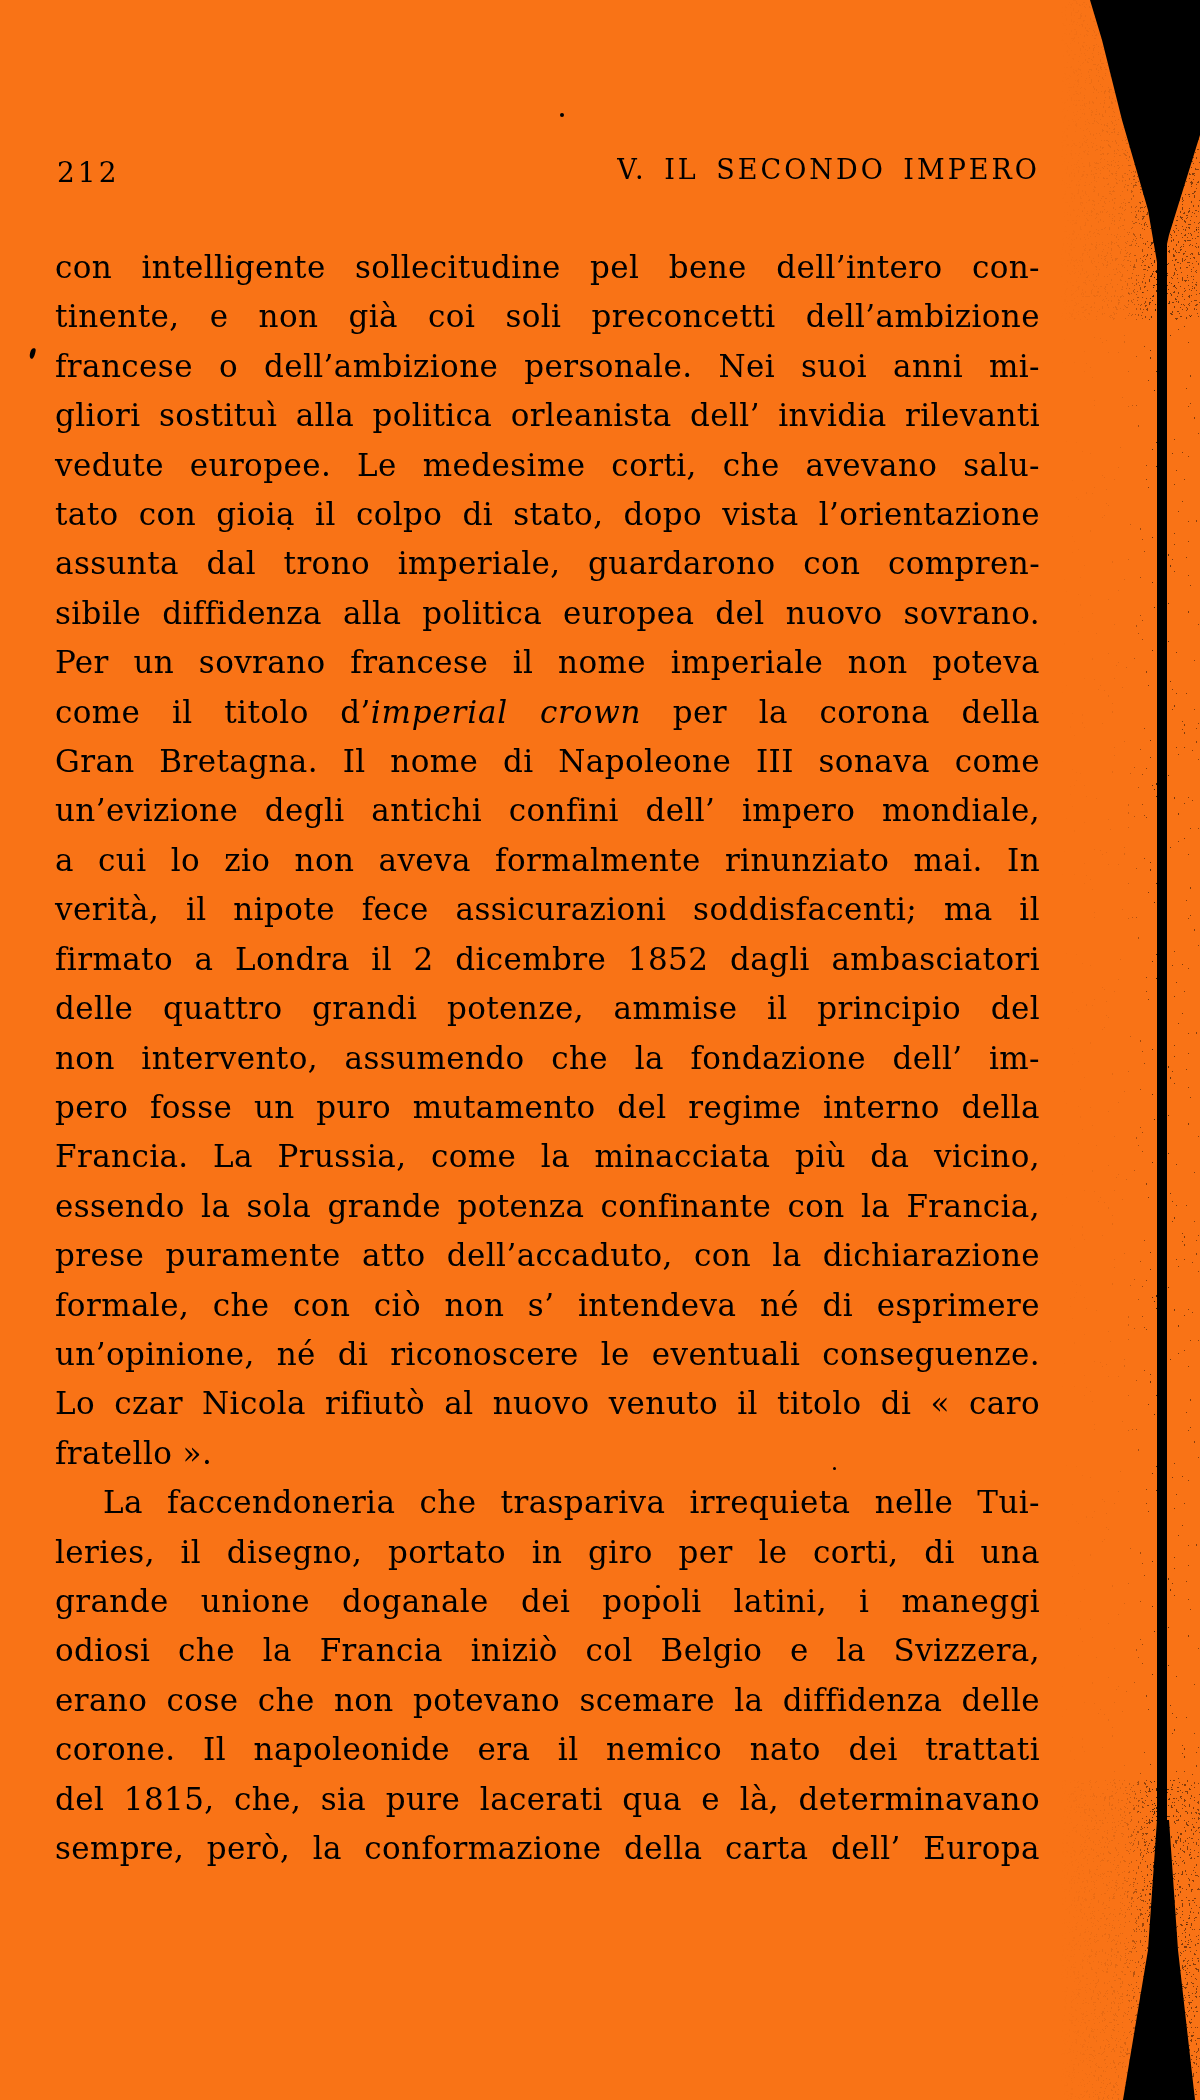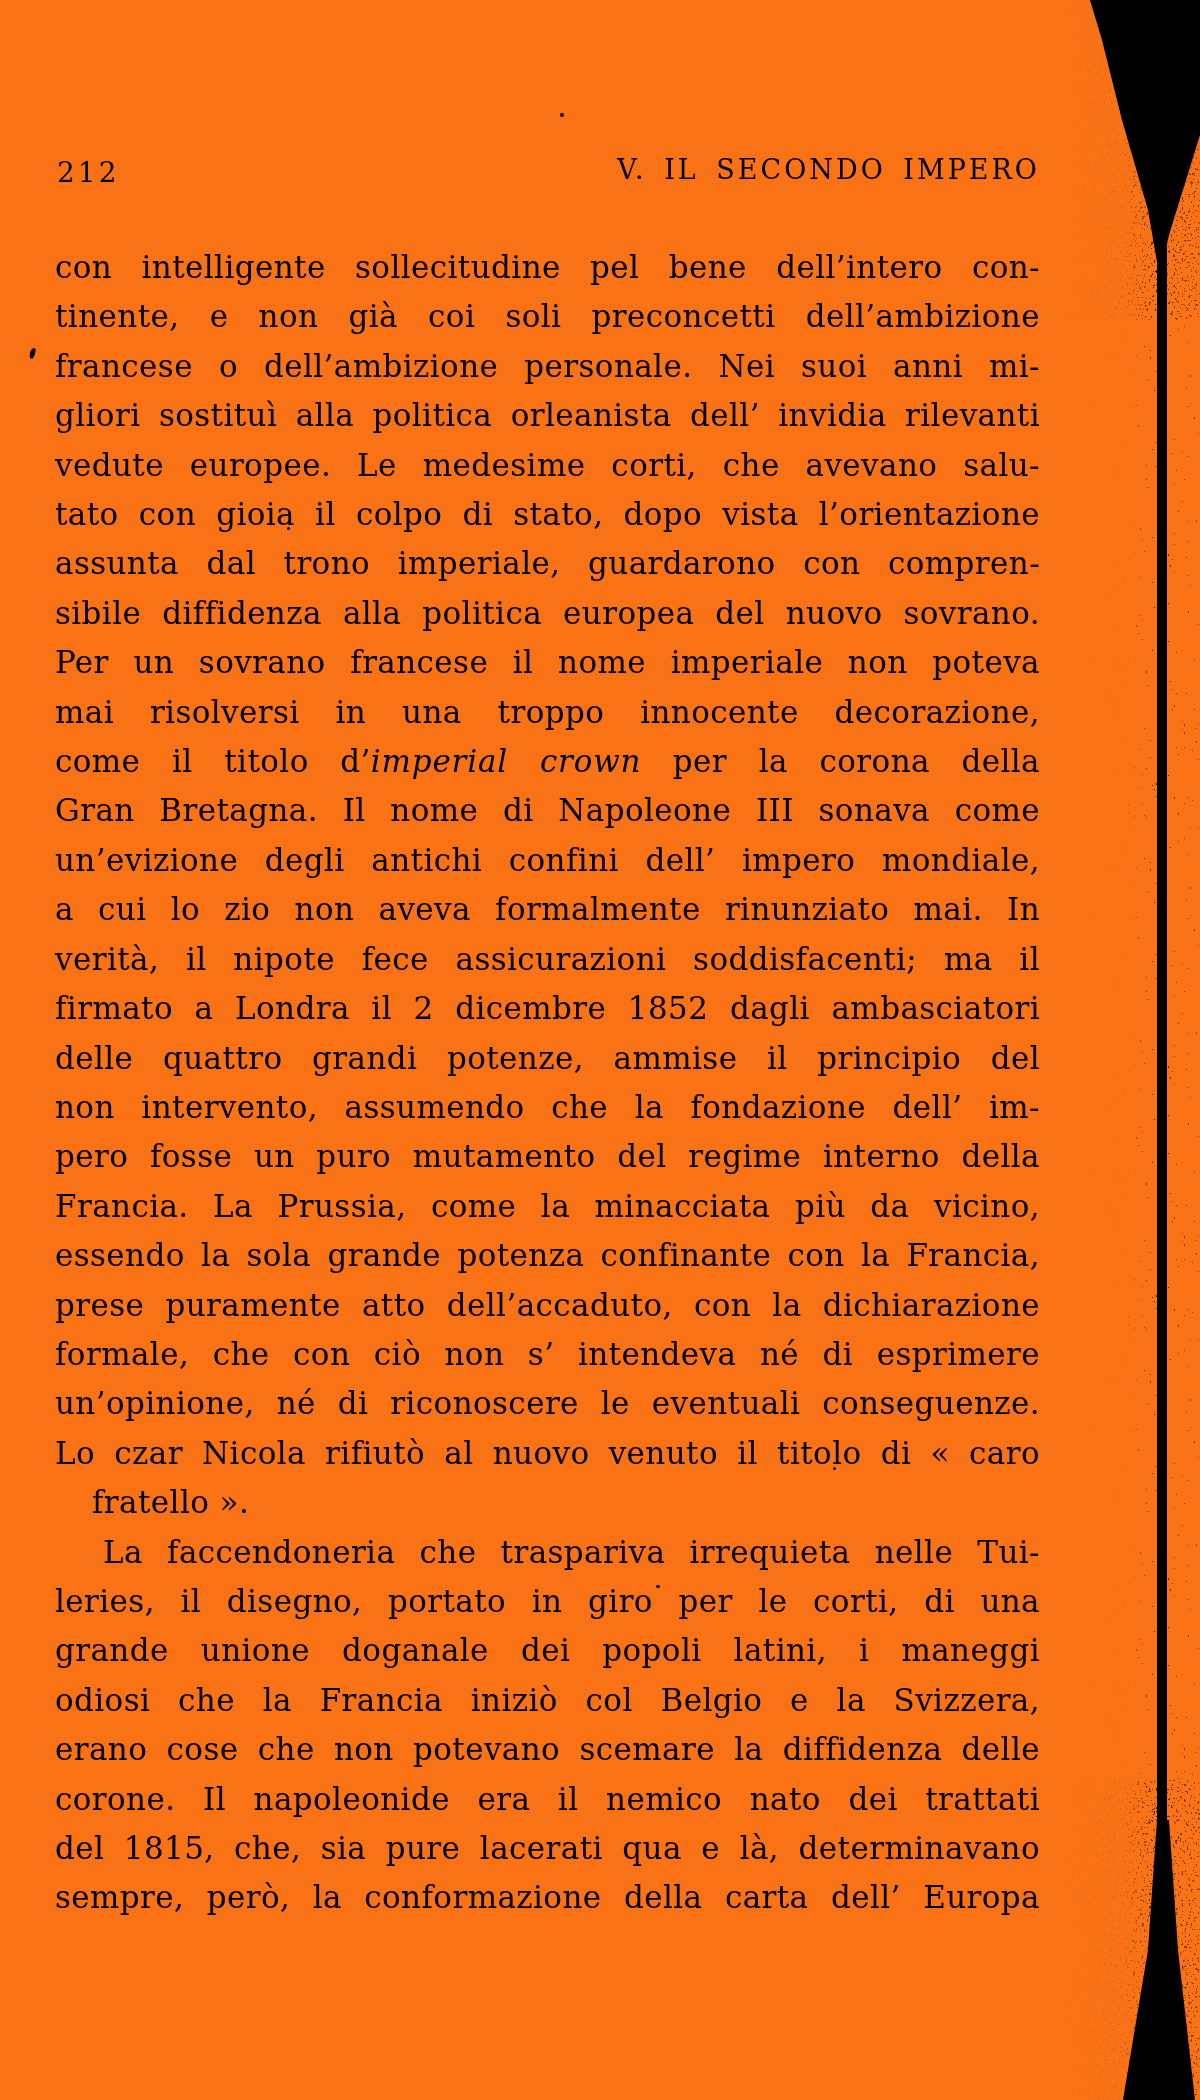--- a/index.html
+++ b/index.html
@@ -31,21 +31,20 @@
     font-size:31px;
     line-height:49.4px;
     letter-spacing:0.4px;
     text-align:justify;
     text-align-last:justify;
     -moz-text-align-last:justify;
     white-space:normal;
   }
   .line.end {
     text-align-last:left;
-    margin-left:37px;
     -moz-text-align-last:left;
   }
   .line.indent { text-indent:48px; }
   .line i { font-style:italic; letter-spacing:0.8px; }
 
   
   .speck {
     position:absolute; background:#000;
     border-radius:50%;
   }
@@ -67,21 +66,20 @@
     <div class="para">
       <div class="line">con intelligente sollecitudine pel bene dell’intero con-</div>
       <div class="line">tinente, e non già coi soli preconcetti dell’ambizione</div>
       <div class="line">francese o dell’ambizione personale. Nei suoi anni mi-</div>
       <div class="line">gliori sostituì alla politica orleanista dell’ invidia rilevanti</div>
       <div class="line">vedute europee. Le medesime corti, che avevano salu-</div>
       <div class="line">tato con gioia il colpo di stato, dopo vista l’orientazione</div>
       <div class="line">assunta dal trono imperiale, guardarono con compren-</div>
       <div class="line">sibile diffidenza alla politica europea del nuovo sovrano.</div>
       <div class="line">Per un sovrano francese il nome imperiale non poteva</div>
-      <div class="line">mai risolversi in una troppo innocente decorazione,</div>
       <div class="line"><span>come il titolo d’</span><i>imperial crown</i><span> per la corona della</span></div>
       <div class="line">Gran Bretagna. Il nome di Napoleone III sonava come</div>
       <div class="line">un’evizione degli antichi confini dell’ impero mondiale,</div>
       <div class="line">a cui lo zio non aveva formalmente rinunziato mai. In</div>
       <div class="line">verità, il nipote fece assicurazioni soddisfacenti; ma il</div>
       <div class="line">firmato a Londra il 2 dicembre 1852 dagli ambasciatori</div>
       <div class="line">delle quattro grandi potenze, ammise il principio del</div>
       <div class="line">non intervento, assumendo che la fondazione dell’ im-</div>
       <div class="line">pero fosse un puro mutamento del regime interno della</div>
       <div class="line">Francia. La Prussia, come la minacciata più da vicino,</div>

